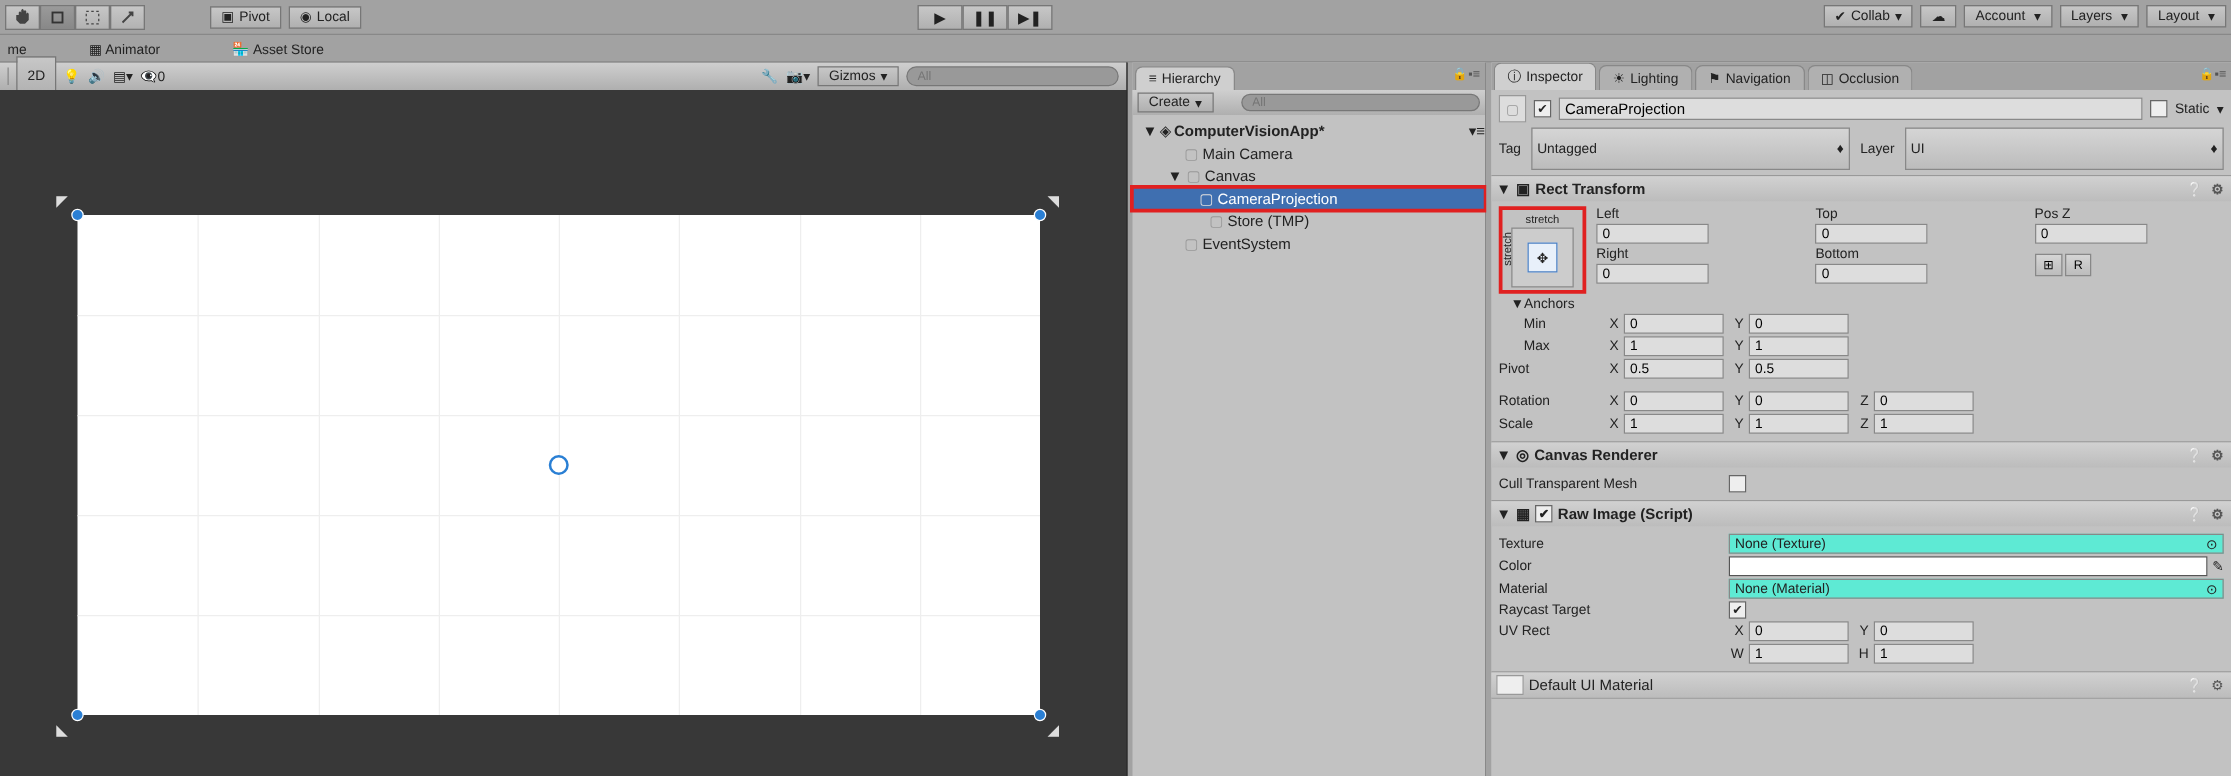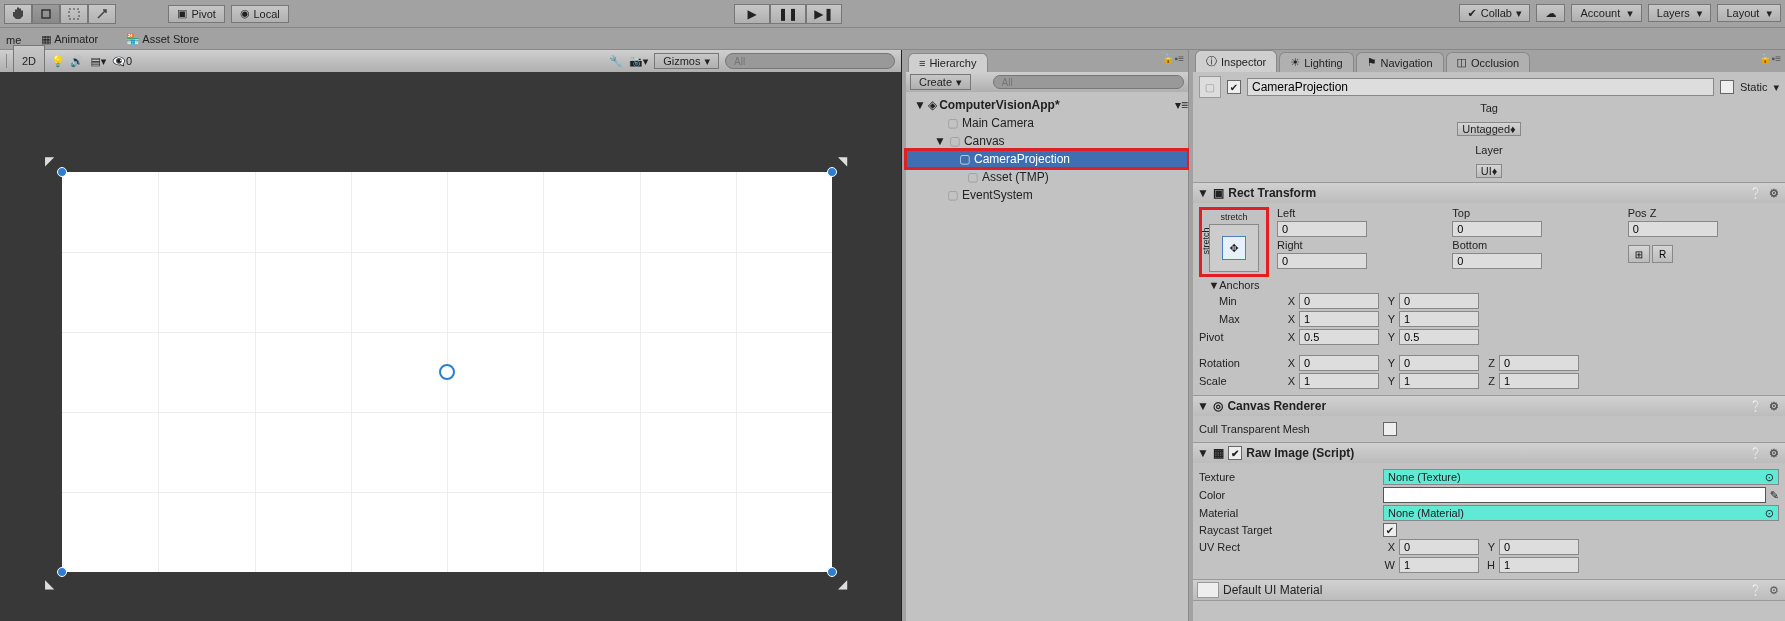--- a/index.html
+++ b/index.html
@@ -5,21 +5,21 @@
 * { box-sizing: border-box; margin: 0; padding: 0; font-family: Arial, sans-serif; }
 body { background: #a2a2a2; width: 1785px; height: 621px; overflow: hidden; font-size: 11px; color: #222; position: relative; }
 .toolbar-top { height: 28px; background: #a2a2a2; display: flex; align-items: center; padding: 2px 4px; gap: 6px; border-bottom: 1px solid #888; }
 .btn-group { display: flex; gap: 0; }
 .tool-btn { width: 28px; height: 20px; background: linear-gradient(#c7c7c7,#b2b2b2); border: 1px solid #777; display: flex; align-items: center; justify-content: center; font-size: 12px; cursor: pointer; }
 .tool-btn.active { background: linear-gradient(#9a9a9a,#888); }
 .wide-btn { height: 18px; padding: 0 8px; background: linear-gradient(#c7c7c7,#b0b0b0); border: 1px solid #777; display: flex; align-items: center; gap: 4px; font-size: 11px; cursor: pointer; }
 .playback { position: absolute; left: 734px; top: 4px; display: flex; }
 .play-btn { width: 36px; height: 20px; background: linear-gradient(#c7c7c7,#b0b0b0); border: 1px solid #777; display: flex; align-items: center; justify-content: center; font-size: 12px; }
 .right-btns { position: absolute; right: 4px; top: 4px; display: flex; gap: 6px; }
-.tab-row { height: 22px; background: #a2a2a2; display: flex; align-items: flex-end; padding-left: 0; border-bottom: 1px solid #888; }
+.tab-row { height: 22px; background: #a2a2a2; display: flex; align-items: flex-end; padding-left: 0; border-bottom: 1px solid #888; gap: 30px; }
 .tab { padding: 3px 10px; background: #cfcfcf; border: 1px solid #888; border-bottom: none; border-radius: 6px 6px 0 0; font-size: 11px; margin-right: 2px; display: flex; align-items: center; gap: 4px; }
 .tab.inactive { background: #b0b0b0; }
 .main-row { display: flex; height: 571px; }
 .scene-panel { width: 902px; background: #4a4a4a; position: relative; border-right: 1px solid #222; }
 .scene-toolbar { height: 22px; background: linear-gradient(#cfcfcf,#afafaf); display: flex; align-items: center; padding: 0 6px; gap: 6px; font-size: 11px; }
 .scene-toolbar .sep { width: 1px; height: 14px; background: #888; }
 .scene-toolbar input.search { background: #999; border: 1px solid #777; border-radius: 8px; height: 16px; padding: 0 8px; font-size: 10px; width: 170px; }
 .scene-canvas { position: absolute; top: 22px; left: 0; right: 0; bottom: 0; background: #383838; }
 .white-rect { position: absolute; left: 62px; top: 100px; width: 770px; height: 400px; background: #fff; }
 .grid-v { position: absolute; top: 0; bottom: 0; width: 1px; background: #eee; }
@@ -38,21 +38,21 @@
 .tree-row.sel { background: #3f6fb0; color: #fff; }
 .tree-row.hlbox { outline: 3px solid #e02020; outline-offset: -1px; }
 .tree-indent { display: inline-block; }
 .cube-ico { width: 14px; height: 14px; display: inline-flex; align-items: center; justify-content: center; color: #999; }
 .inspector-panel { flex: 1; background: #c2c2c2; display: flex; flex-direction: column; overflow: hidden; }
 .insp-tabs { height: 22px; background: #a2a2a2; display: flex; align-items: flex-end; padding-left: 2px; position: relative; }
 .insp-header { background: #c2c2c2; padding: 4px 6px; display: flex; flex-direction: column; gap: 4px; border-bottom: 1px solid #999; }
 .insp-name-row { display: flex; align-items: center; gap: 6px; }
 .insp-name-row input.name { flex: 1; height: 18px; border: 1px solid #888; background: #ddd; padding: 0 4px; font-size: 12px; }
 .checkbox { width: 14px; height: 14px; border: 1px solid #666; background: #eee; display: inline-flex; align-items: center; justify-content: center; font-size: 10px; }
-.insp-tag-row { display: flex; align-items: center; gap: 8px; font-size: 11px; flex-direction: column; }
+.insp-tag-row { display: flex; align-items: center; gap: 8px; font-size: 11px; }
 .dd { background: linear-gradient(#d5d5d5,#bcbcbc); border: 1px solid #888; height: 34px; display: flex; align-items: center; padding: 0 4px; font-size: 11px; flex: 1; justify-content: space-between; }
 .component { border-bottom: 1px solid #999; }
 .comp-header { height: 20px; background: linear-gradient(#d1d1d1,#bcbcbc); display: flex; align-items: center; padding: 0 4px; gap: 4px; font-size: 12px; font-weight: bold; }
 .comp-header .spacer { flex: 1; }
 .comp-header .hicon { width: 14px; height: 14px; display: inline-flex; align-items: center; justify-content: center; font-size: 11px; color: #555; }
 .comp-body { padding: 4px 6px; font-size: 11px; }
 .rect-transform { display: flex; gap: 8px; }
 .anchor-box { width: 70px; height: 70px; border: 3px solid #e02020; padding: 2px; background: #c2c2c2; display: flex; flex-direction: column; align-items: center; position: relative; }
 .anchor-inner { width: 50px; height: 50px; border: 1px solid #888; margin-top: 2px; position: relative; background: #ccc; display:flex; align-items:center; justify-content:center;}
 .anchor-center { width:24px; height:24px; border:1px solid #4a7fc2; background:#e8f0fa; display:flex; align-items:center; justify-content:center; }
@@ -206,21 +206,21 @@
         </div>
       <div class="tree-row sel hlbox" style="padding-left:0">
           <span class="tree-indent" style="width:50px"></span>
           <span class="cube-ico" style="color:#ddd">▢</span>
           <span>CameraProjection</span>
           <span style="width:40px"></span>
         </div>
       <div class="tree-row">
           <span class="tree-indent" style="width:50px"></span>
           <span class="cube-ico">▢</span>
-          <span>Asset (TMP)</span>
+          <span>Store (TMP)</span>
         </div>
       <div class="tree-row">
           <span class="tree-indent" style="width:30px"></span>
           <span class="cube-ico">▢</span>
           <span>EventSystem</span>
         </div>
     </div>
   </div>
 
   <div class="vsplit"></div>

